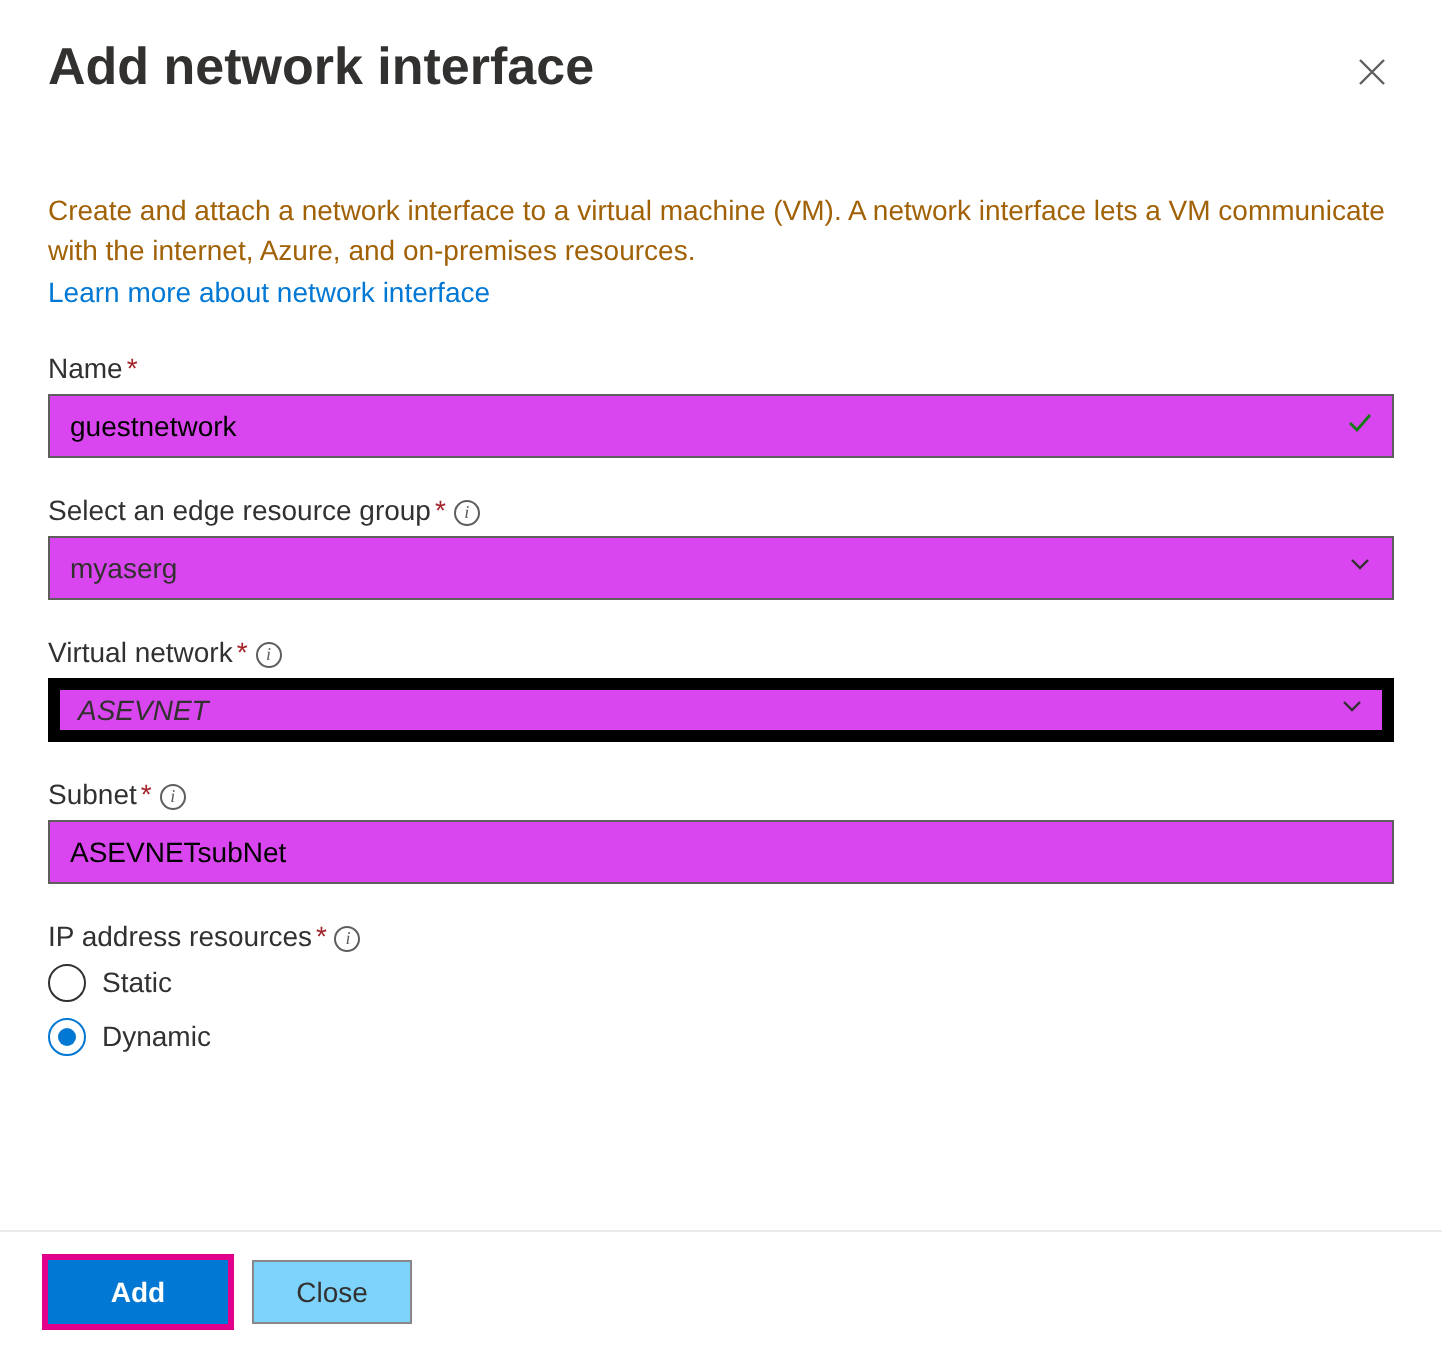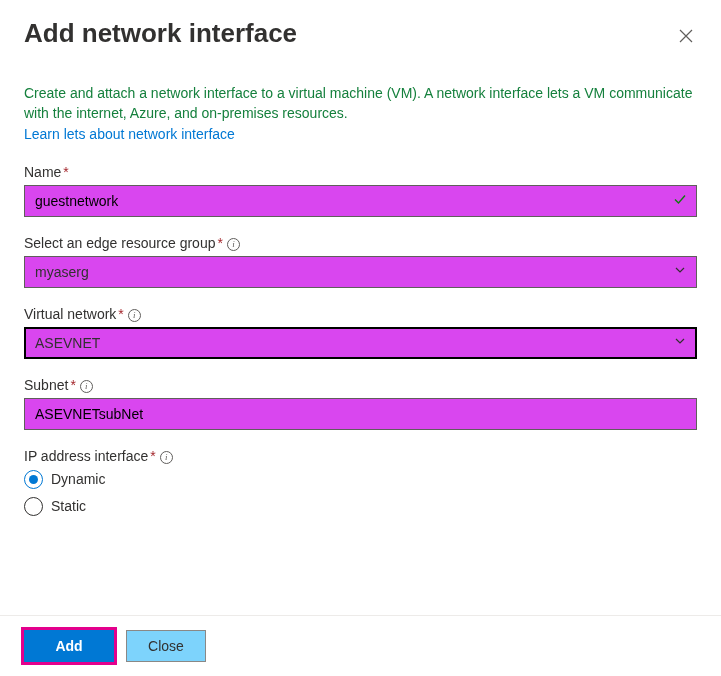--- a/index.html
+++ b/index.html
@@ -32,23 +32,23 @@
   .close-x {
     font-size: 18px;
     font-weight: 400;
     color: #605e5c;
     cursor: pointer;
     padding: 4px;
     line-height: 1;
     margin-top: 6px;
   }
   .desc {
-    margin: 4px 0 2px 0;
+    margin: 16px 0 2px 0;
     line-height: 1.45;
-    color: #15803d;
+    color: #a16207;
   }
   .link {
     color: #0078d4;
     text-decoration: none;
     cursor: pointer;
     display: inline-block;
     margin-bottom: 22px;
   }
   .field-block { margin-bottom: 18px; }
   .label-row {
@@ -81,21 +81,21 @@
     font-size: 14px;
     font-family: inherit;
     background: #d946ef;
     display: flex;
     align-items: center;
     justify-content: space-between;
     position: relative;
   }
   .text-input { outline: none; }
   .select-box { cursor: pointer; }
-  .select-box.focused { border: 2px solid #000000; padding: 0 9px; }
+  .select-box.focused { border: 6px solid #000000; padding: 0 9px; font-style: italic; }
   .check-icon {
     position: absolute;
     right: 10px;
     top: 50%;
     transform: translateY(-50%);
     color: #107c10;
     pointer-events: none;
   }
   .chevron {
     color: #323130;
@@ -168,21 +168,21 @@
   <div class="header-row">
     <h1>Add network interface</h1>
     <div class="close-x">
       <svg width="14" height="14" viewBox="0 0 14 14">
           <path d="M1 1 L13 13 M13 1 L1 13" stroke="#605e5c" stroke-width="1.2" fill="none"></path>
         </svg>
     </div>
   </div>
 
   <p class="desc">Create and attach a network interface to a virtual machine (VM). A network interface lets a VM communicate with the internet, Azure, and on-premises resources.</p>
-  <a class="link">Learn lets about network interface</a>
+  <a class="link">Learn more about network interface</a>
 
   
   <div class="field-block">
     <div class="label-row">
       <span>Name</span>
       <span class="req">*</span>
     </div>
     <div class="input-wrap">
       <input class="text-input" value="guestnetwork" style="">
       <span class="check-icon">
@@ -233,35 +233,35 @@
       <span>Subnet</span>
       <span class="req">*</span>
       <span class="info-icon">i</span>
     </div>
     <input class="text-input" value="ASEVNETsubNet" style="">
   </div>
 
   
   <div class="field-block">
     <div class="label-row">
-      <span>IP address interface</span>
+      <span>IP address resources</span>
       <span class="req">*</span>
       <span class="info-icon">i</span>
     </div>
     <div class="radio-group">
+      <div class="radio-row">
+        <span class="radio-outer"></span>
+        <span>Static</span>
+      </div>
       <div class="radio-row">
         <span class="radio-outer selected">
             <span class="radio-inner"></span>
           </span>
         <span>Dynamic</span>
       </div>
-      <div class="radio-row">
-        <span class="radio-outer"></span>
-        <span>Static</span>
-      </div>
     </div>
   </div>
 </div>
 
 <div class="footer">
   <button class="btn btn-primary">Add</button>
   <button class="btn btn-secondary">Close</button>
 </div>
 
 </body></html>

